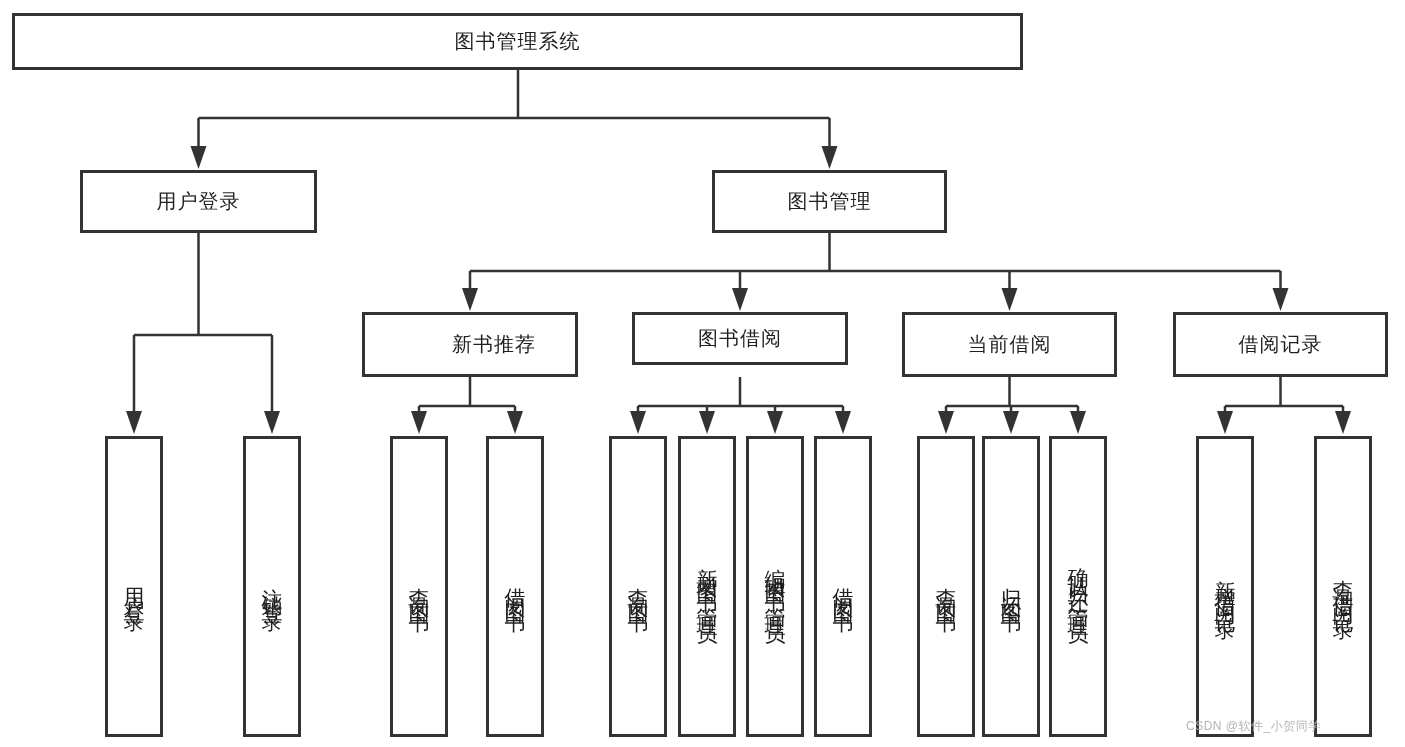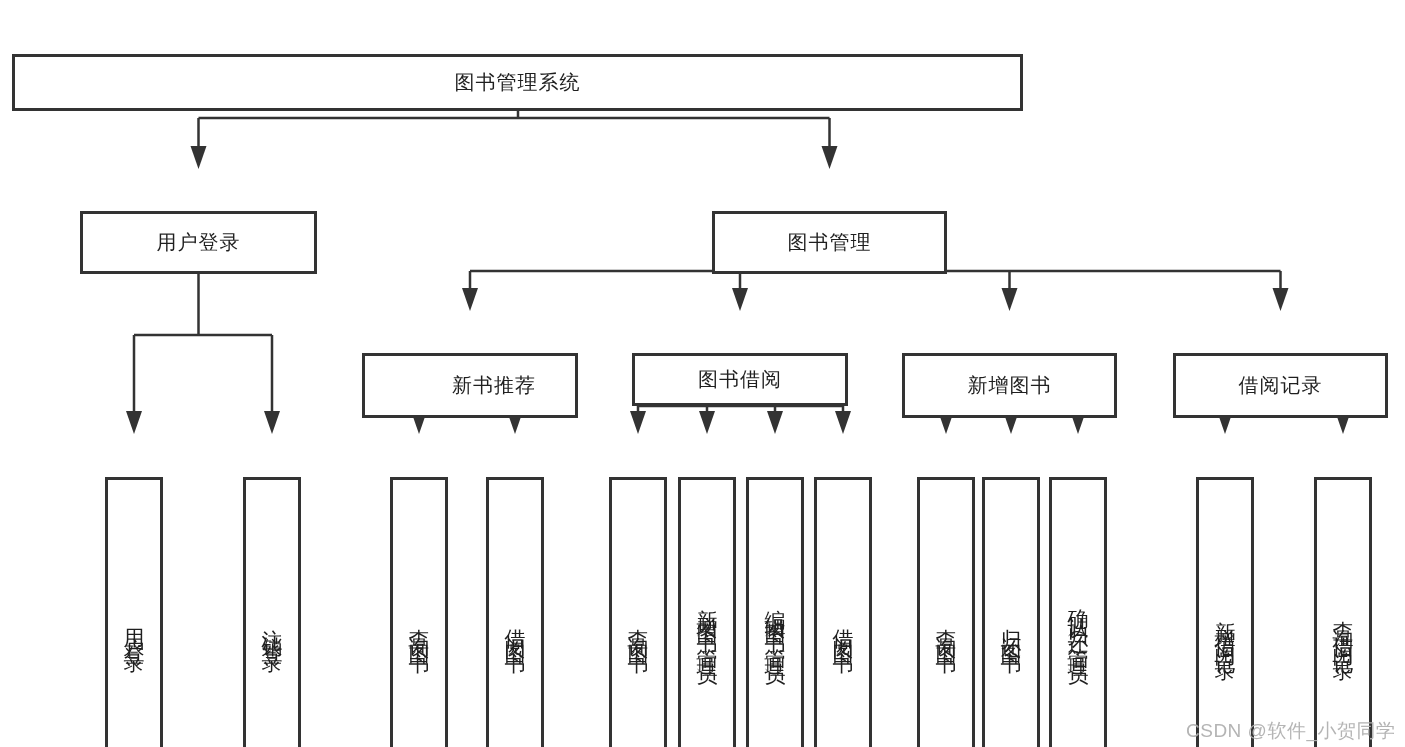--- a/index.html
+++ b/index.html
@@ -7,21 +7,20 @@
     position:relative;width:1405px;height:747px;background:#ffffff;
     font-family:"Liberation Sans","DejaVu Sans",sans-serif;
     color:#1f1f1f;overflow:hidden;
   }
   .connectors{position:absolute;left:0;top:0;width:1405px;height:747px;}
   .box{
     position:absolute;box-sizing:border-box;
     border:3px solid #333333;background:#ffffff;
     display:flex;align-items:center;justify-content:center;
     text-align:center;
-    margin-top:41px;
   }
   .h-label{font-size:20px;letter-spacing:1px;white-space:nowrap;}
   .leaf{
     top:436px;width:58px;height:301px;
     writing-mode:vertical-rl;text-orientation:mixed;
     font-size:21px;letter-spacing:8px;line-height:1.05;
   }
   
   #n-root{left:12px;top:13px;width:1011px;height:57px;}
   #n-l2a{left:80px;top:170px;width:237px;height:63px;}
@@ -31,21 +30,21 @@
   #n-l3c{left:902px;top:312px;width:215px;height:65px;}
   #n-l3d{left:1173px;top:312px;width:215px;height:65px;}
   #n-f1{left:105px;}  #n-f2{left:243px;}
   #n-f3{left:390px;}  #n-f4{left:486px;}
   #n-f5{left:609px;}  #n-f6{left:678px;}
   #n-f7{left:746px;}  #n-f8{left:814px;}
   #n-f9{left:917px;}  #n-f10{left:982px;} #n-f11{left:1049px;}
   #n-f12{left:1196px;} #n-f13{left:1314px;}
   .watermark{
     position:absolute;left:1186px;top:718px;
-    font-size:19px;color:rgba(176,176,176,0.95);
+    font-size:12px;color:rgba(176,176,176,0.95);
     white-space:nowrap;letter-spacing:0.5px;
   }
 </style>
 </head>
 <body>
 
 <div class="canvas">
 
   <svg class="connectors" viewBox="0 0 1405 747" xmlns="http://www.w3.org/2000/svg">
     <defs>
@@ -90,21 +89,21 @@
     </g>
   </svg>
 
   <div id="n-root" class="box h-label">图书管理系统</div>
 
   <div id="n-l2a" class="box h-label">用户登录</div>
   <div id="n-l2b" class="box h-label">图书管理</div>
 
   <div id="n-l3a" class="box h-label">新书推荐</div>
   <div id="n-l3b" class="box h-label">图书借阅</div>
-  <div id="n-l3c" class="box h-label">新增图书</div>
+  <div id="n-l3c" class="box h-label">当前借阅</div>
   <div id="n-l3d" class="box h-label">借阅记录</div>
 
   <div id="n-f1" class="box leaf">用户登录</div>
   <div id="n-f2" class="box leaf">注销登录</div>
 
   <div id="n-f3" class="box leaf">查询图书</div>
   <div id="n-f4" class="box leaf">借阅图书</div>
 
   <div id="n-f5" class="box leaf">查询图书</div>
   <div id="n-f6" class="box leaf">新增图书（管理员）</div>

